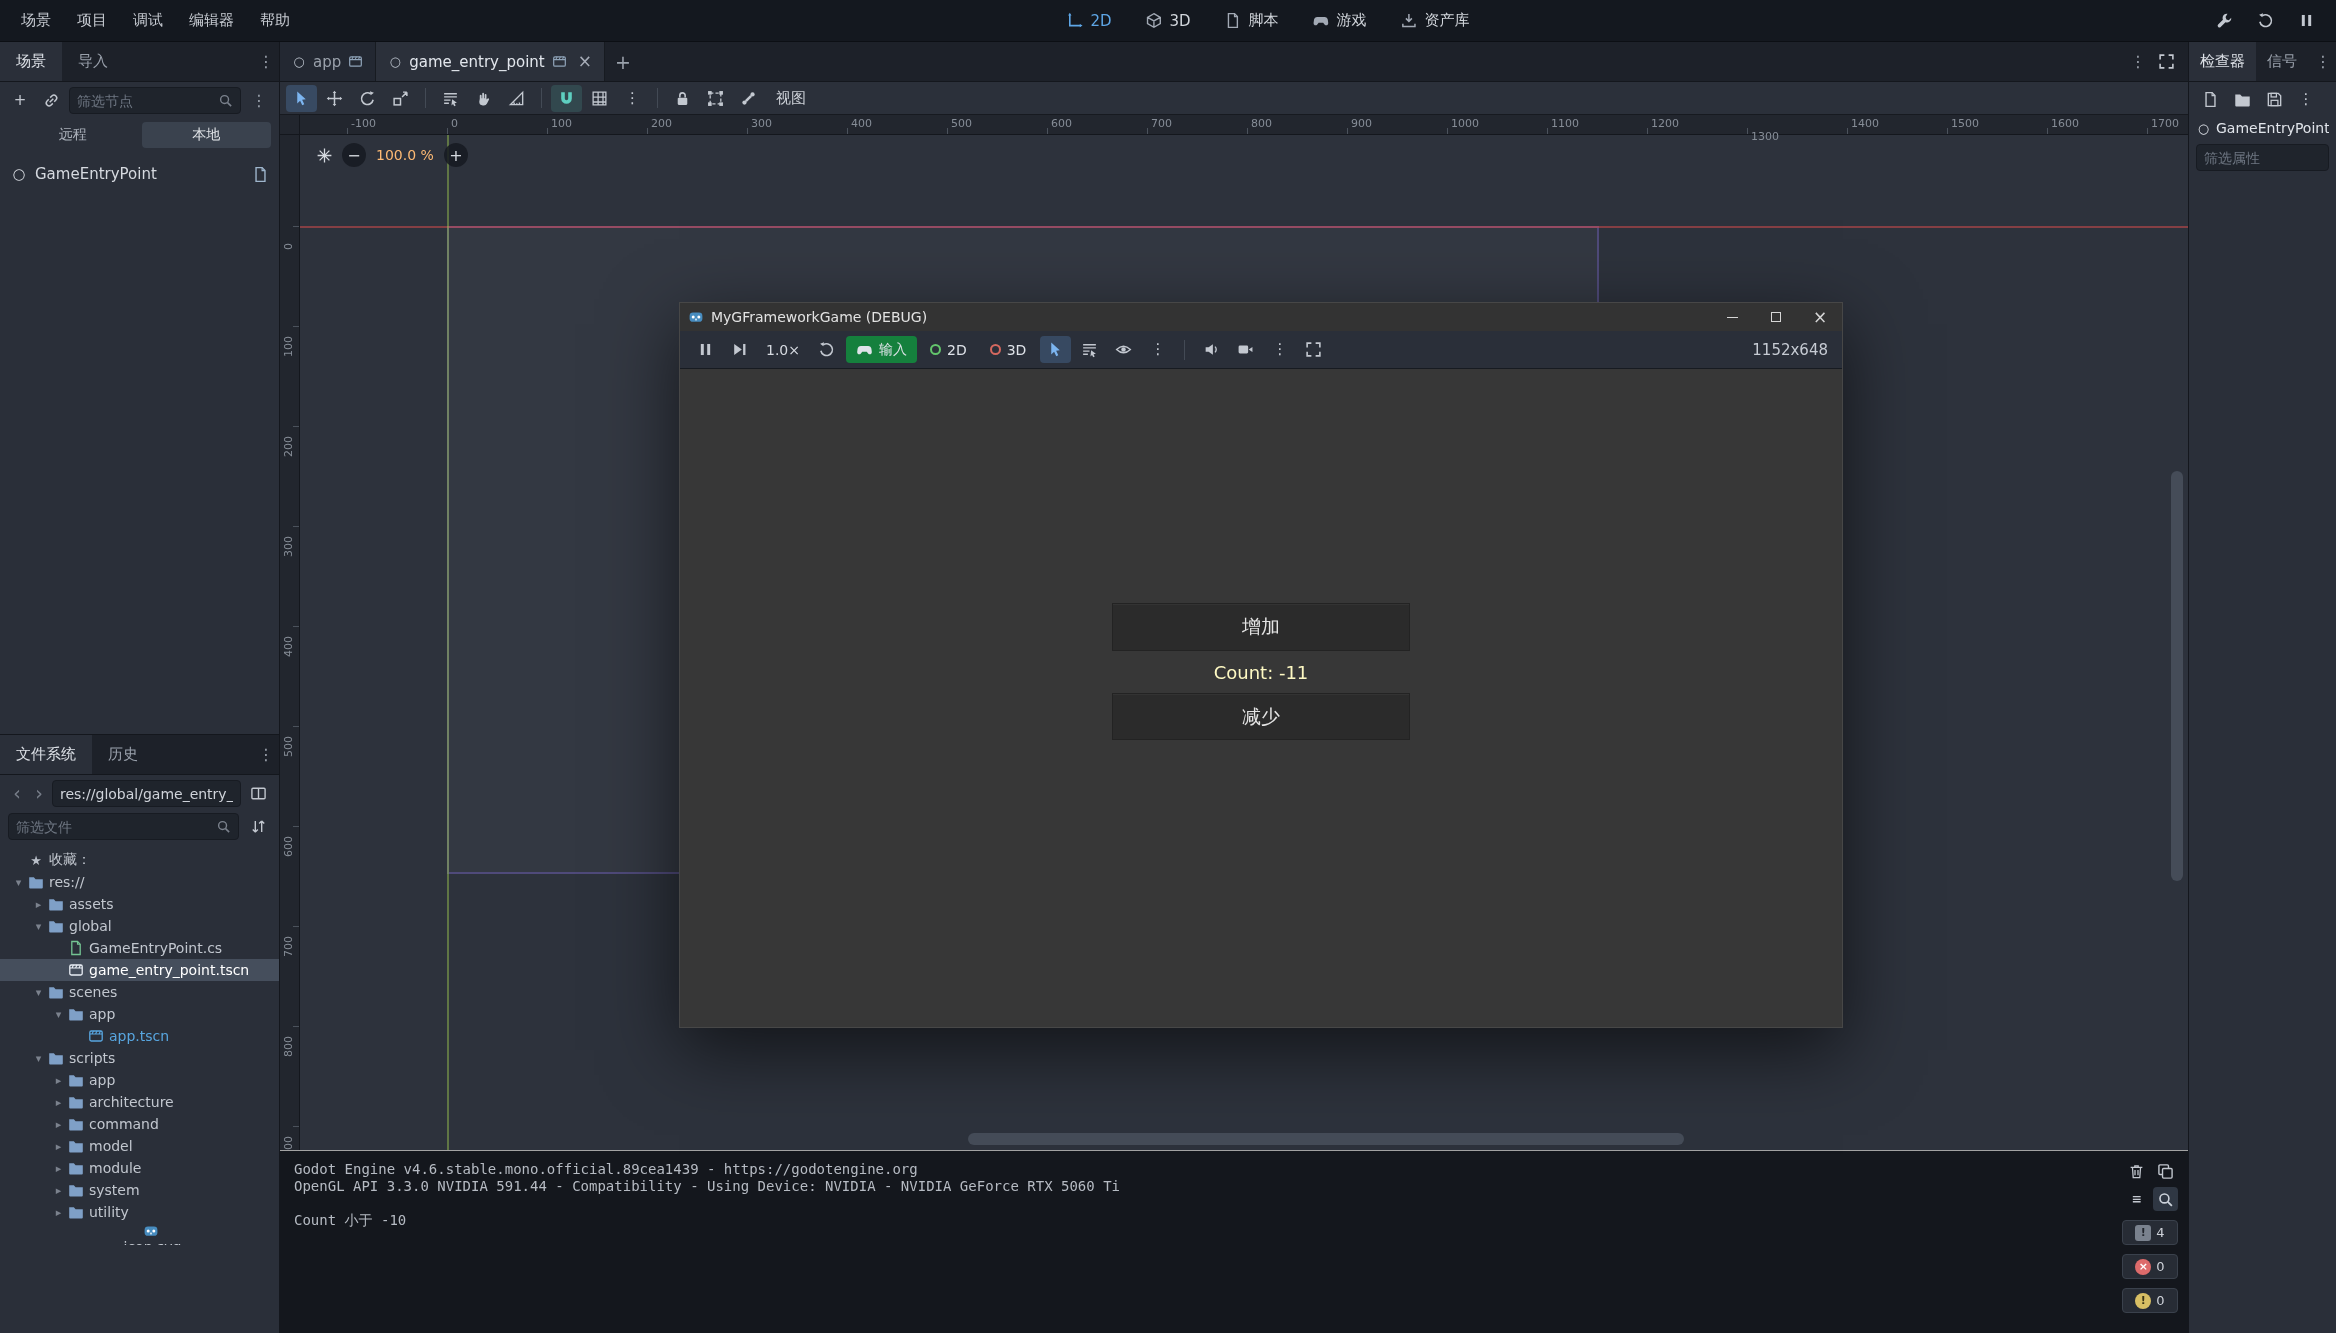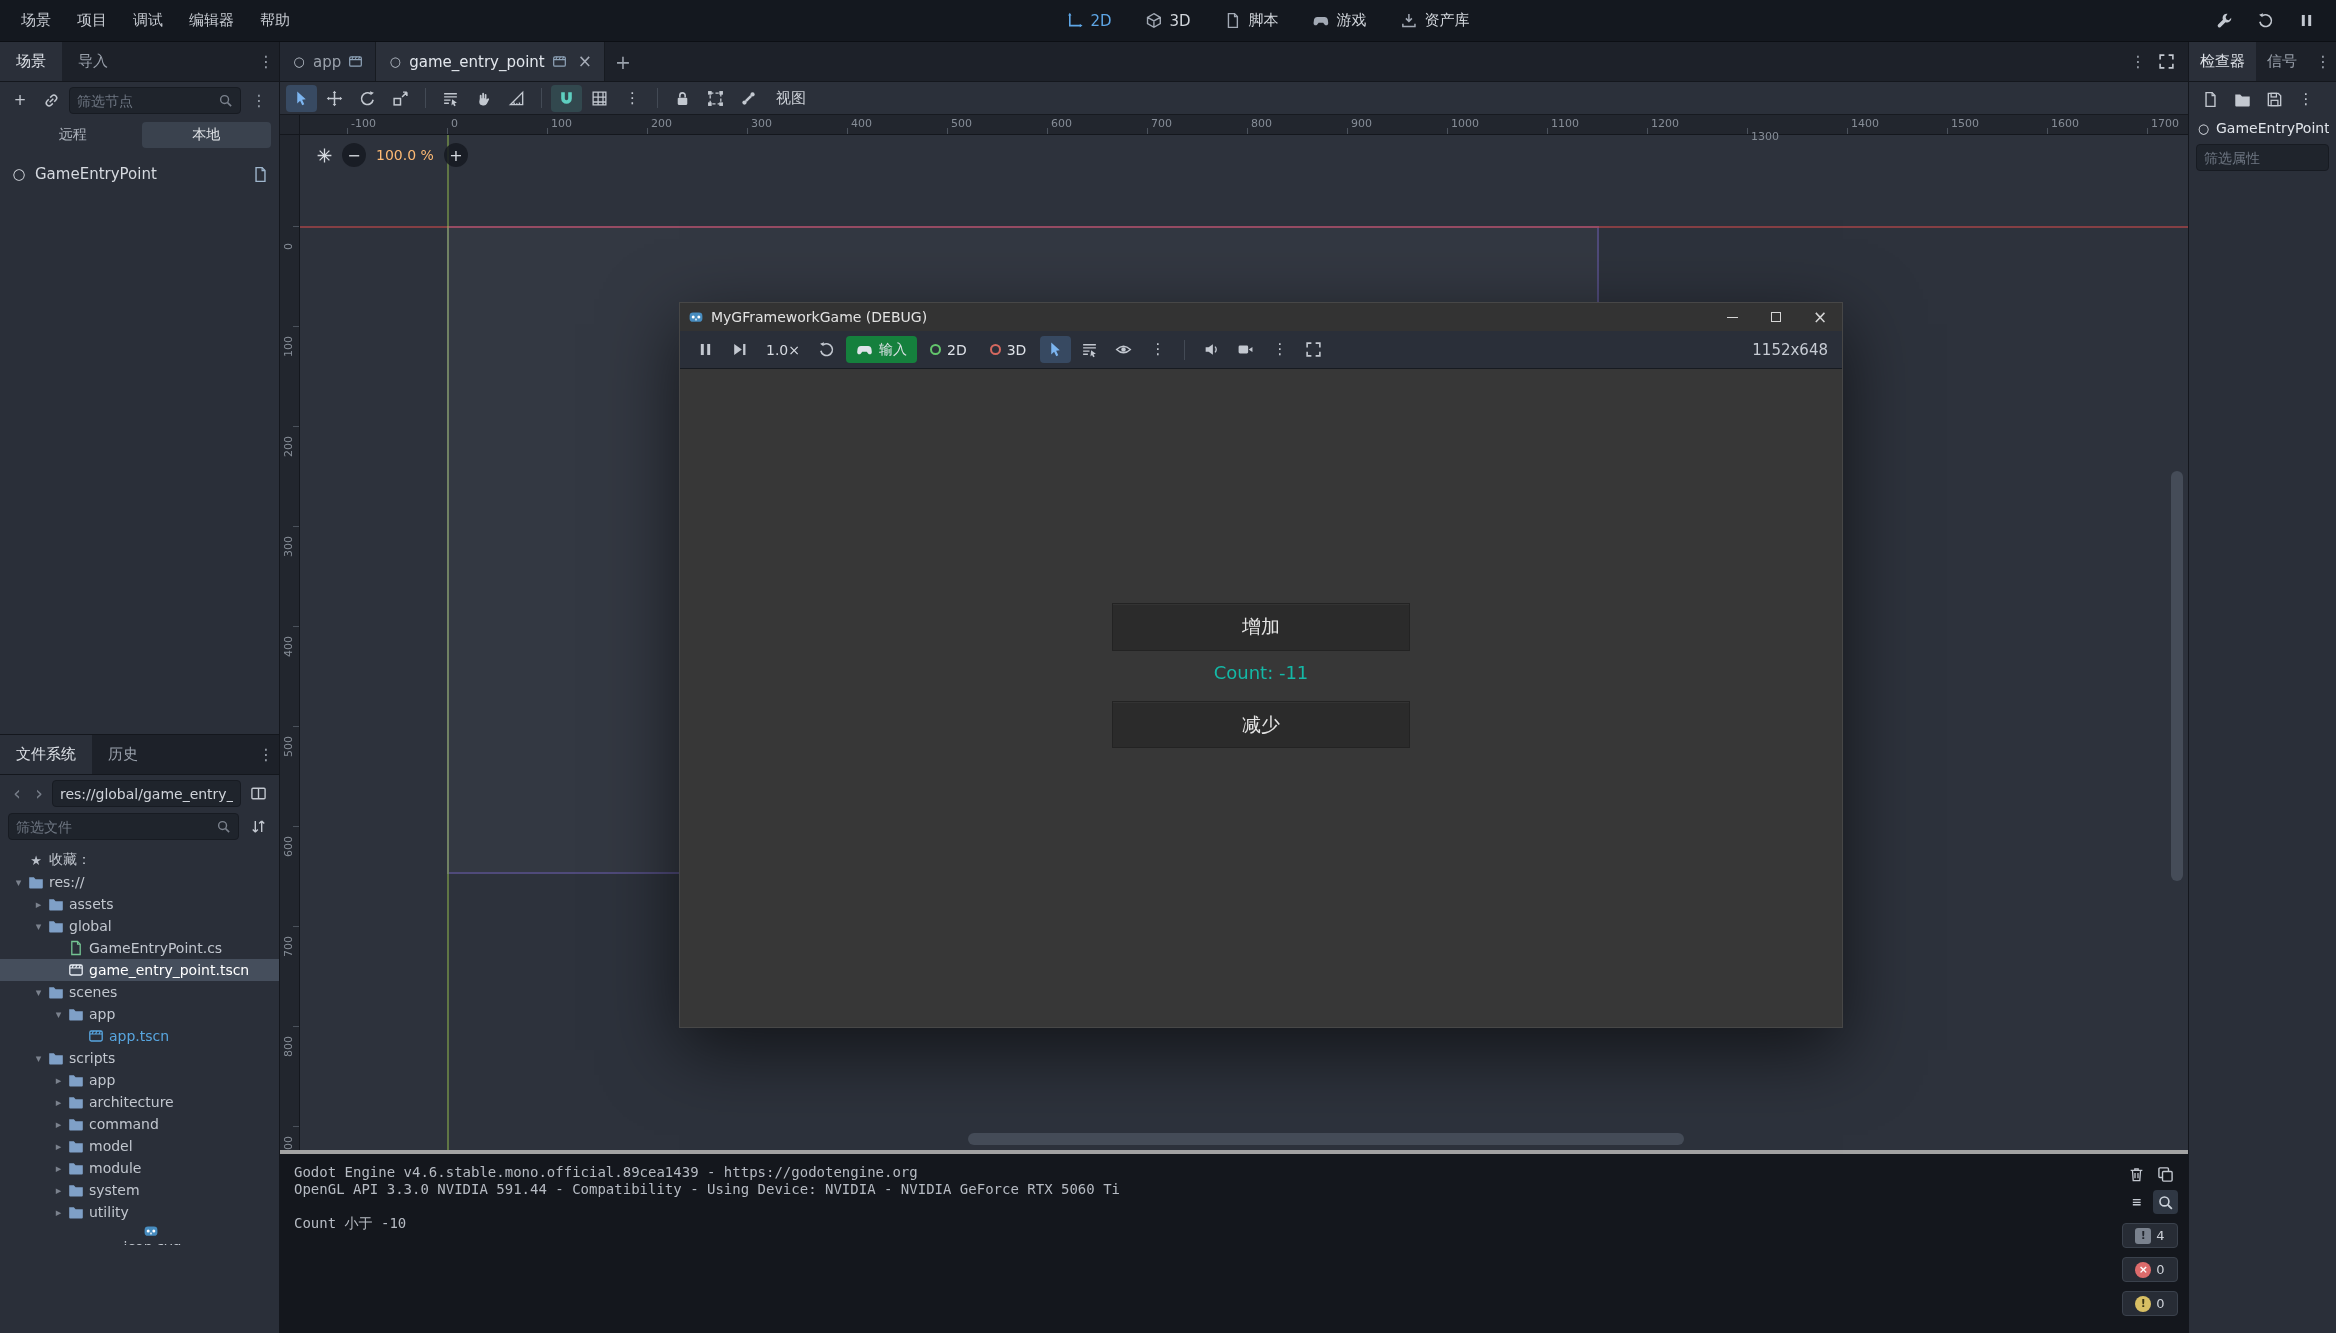--- a/index.html
+++ b/index.html
@@ -100,21 +100,21 @@
   .axis-x{position:absolute;left:0;right:0;top:91px;height:2px;background:rgba(222,75,75,.5)}
   .axis-y{position:absolute;top:0;bottom:0;left:147px;width:2px;background:rgba(148,186,78,.5)}
   .zoombar{position:absolute;left:12px;top:8px;display:flex;align-items:center;gap:6px;z-index:4}
   .zbtn{width:24px;height:24px;display:flex;align-items:center;justify-content:center;color:#d5d9df;font-size:16px}
   .zbtn.round{background:rgba(22,26,33,.85);border-radius:50%}
   .zlabel{font-size:14px;color:#fdba74;padding:0 4px}
   .vscroll{position:absolute;right:5px;top:336px;width:12px;height:410px;background:#454c58;border-radius:6px;z-index:4}
   .hscroll{position:absolute;left:668px;bottom:5px;width:716px;height:12px;background:#454c58;border-radius:6px;z-index:4}
 
   
-  .output-panel{height:183px;background:#14171d;border-top:4px solid #a3a3a3;position:relative;flex:none;
+  .output-panel{height:183px;background:#14171d;border-top:1px solid #a3a3a3;position:relative;flex:none;
     padding:10px 84px 10px 14px;font-family:"DejaVu Sans Mono","Liberation Mono",monospace;font-size:14px;color:#b6bbc3}
   .oline{height:17px;line-height:17px;white-space:pre;overflow:hidden}
   .output-side{position:absolute;right:10px;top:8px;width:58px;display:flex;flex-direction:column;align-items:flex-end}
   .output-btns{display:flex;flex-wrap:wrap;gap:4px;justify-content:flex-end;width:58px}
   .obtn{width:25px;height:24px}
   .obtn.active{background:#2f3743;color:#cdd3db}
   .fbadge{display:flex;align-items:center;gap:5px;justify-content:center;width:56px;height:25px;background:#272c35;
     border:1px solid #3a414c;border-radius:4px;margin-top:9px;font-size:13px;color:#ced2d9;
     font-family:"DejaVu Sans","Liberation Sans",sans-serif}
   .fico{width:16px;height:16px;border-radius:3px;display:flex;align-items:center;justify-content:center;font-size:11px;font-weight:bold;flex:none}
@@ -148,21 +148,21 @@
   .gw-speed{font-size:14px;color:#d6dae0;padding:0 7px}
   .gw-toggle{display:flex;align-items:center;gap:6px;height:27px;padding:0 10px;border-radius:4px;font-size:14px;color:#dfe3e9}
   .gw-toggle.active{background:#15803d}
   .dot{width:11px;height:11px;border-radius:50%;border:2px solid;flex:none}
   .gw-res{margin-left:auto;font-size:15px;color:#c6cbd3;padding-right:4px}
   .gw-content{flex:1;position:relative;background:#373737}
   .gw-stack{position:absolute;left:50%;top:234px;transform:translateX(-50%);width:298px;display:flex;flex-direction:column;align-items:center}
   .gw-btn{width:100%;height:48px;background:#2b2b2b;border:1px solid #232323;color:#e4e4e4;font-size:19px;
     font-family:inherit;display:flex;align-items:center;justify-content:center;box-shadow:inset 0 1px rgba(255,255,255,.04)}
   .gw-btn.b2{height:47px}
-  .gw-count{margin:11px 0 18px;font-size:18px;color:#14b8a6}
+  .gw-count{margin:11px 0 10px;font-size:18px;color:#fef9c3}
 </style>
 </head>
 <body>
 
 <svg width="0" height="0" style="position:absolute" aria-hidden="true">
   <defs>
     <symbol id="s-cursor" viewBox="0 0 16 16">
         <path d="M4 1.5 12 8.6 8.6 9.2 10.6 13.4 8.7 14.4 6.7 10.2 4 12.6Z" fill="currentColor"></path>
       </symbol>
     <symbol id="s-move" viewBox="0 0 16 16">

